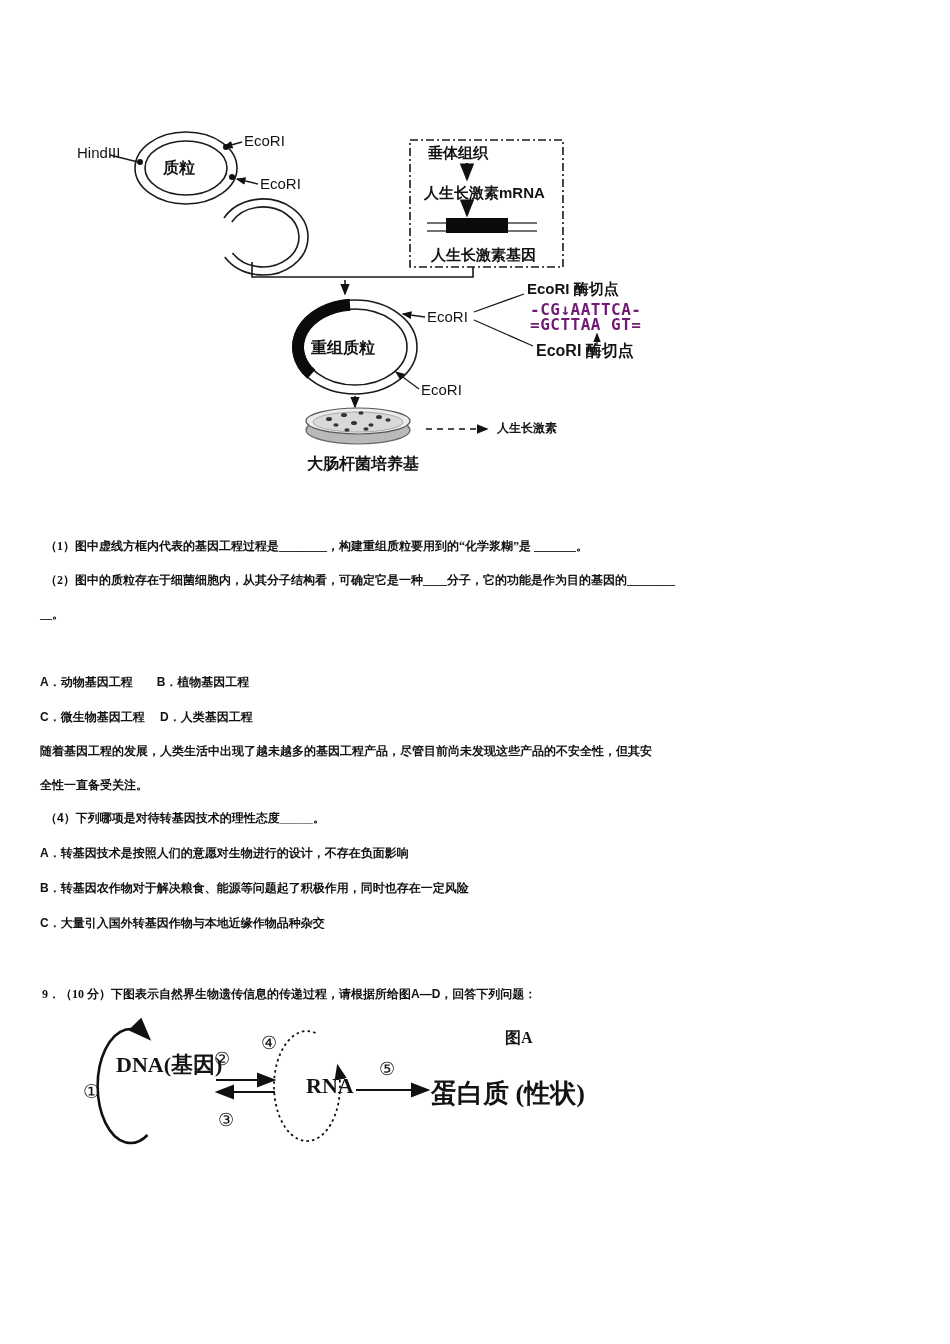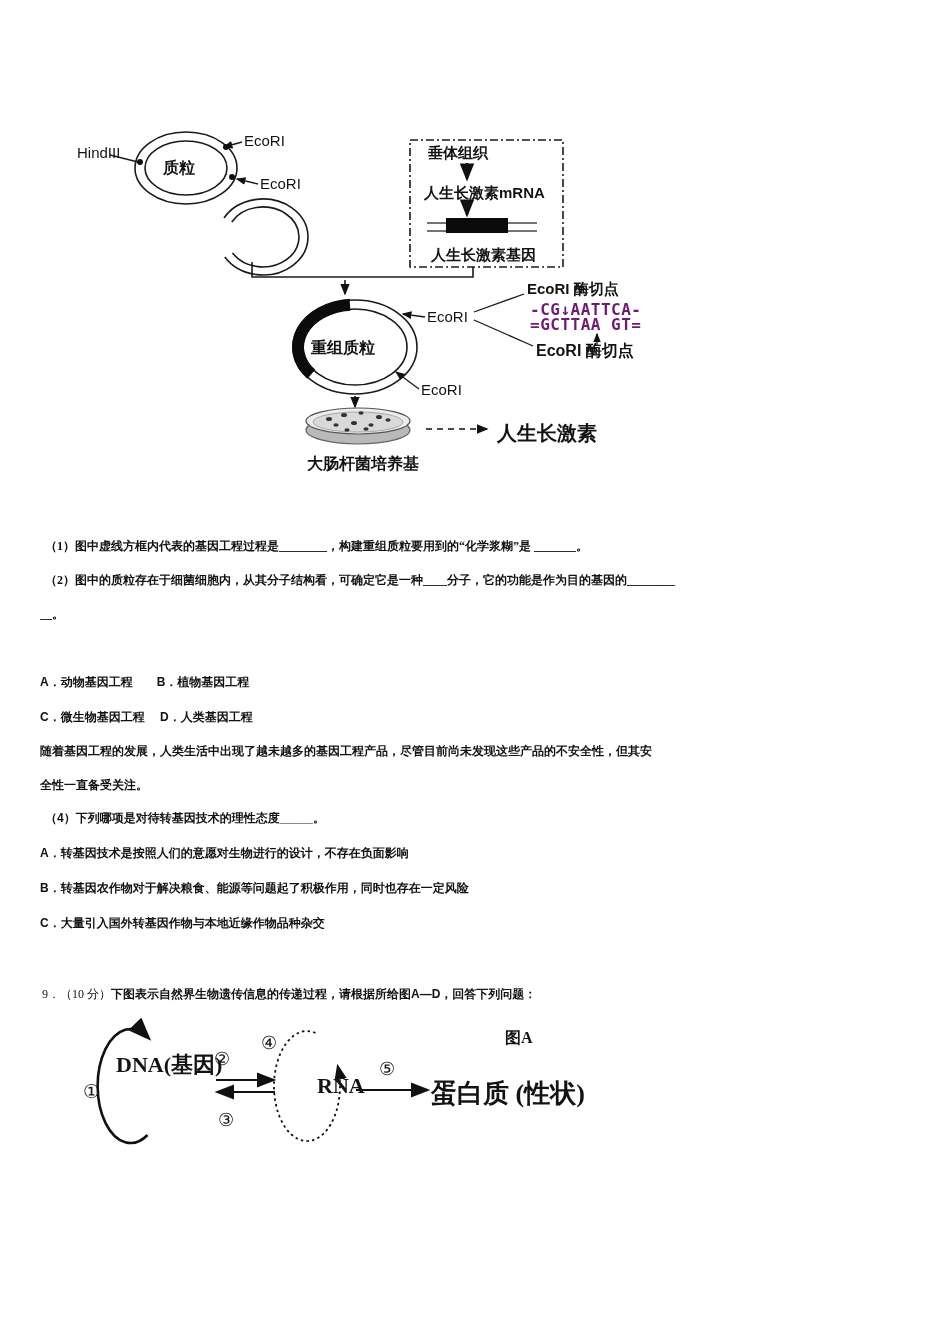--- a/index.html
+++ b/index.html
@@ -111,35 +111,35 @@
   <div class="lbl hei" style="left:424px;top:184px;font-size:15px;">人生长激素mRNA</div>
   <div class="lbl hei" style="left:431px;top:246px;font-size:15px;">人生长激素基因</div>
   <div class="lbl hei" style="left:311px;top:338px;font-size:16px;">重组质粒</div>
   <div class="lbl sans" style="left:427px;top:308px;font-size:15px;">EcoRI</div>
   <div class="lbl sans" style="left:421px;top:381px;font-size:15px;">EcoRI</div>
   <div class="lbl hei" style="left:527px;top:280px;font-size:15px;">EcoRI 酶切点</div>
   <div class="lbl seq" style="left:530px;top:300px;">-CG↓AATTCA-</div>
   <div class="lbl seq" style="left:530px;top:315px;">=GCTTAA GT=</div>
   <div class="lbl hei" style="left:536px;top:341px;font-size:16px;">EcoRI 酶切点</div>
   <div class="lbl hei" style="left:307px;top:454px;font-size:16px;">大肠杆菌培养基</div>
-  <div class="lbl hei" style="left:497px;top:420px;font-size:20px;">人生长激素</div>
+  <div class="lbl hei" style="left:497px;top:420px;font-size:12px;">人生长激素</div>
 
   <div class="qline song" style="left:45px;top:536px;">（1）图中虚线方框内代表的基因工程过程是________，构建重组质粒要用到的“化学浆糊”是 _______。</div>
   <div class="qline song" style="left:45px;top:570px;">（2）图中的质粒存在于细菌细胞内，从其分子结构看，可确定它是一种____分子，它的功能是作为目的基因的________</div>
   <div class="qline song" style="left:40px;top:604px;">__。</div>
   <div class="qline hei" style="left:40px;top:672px;">A．动物基因工程　　B．植物基因工程</div>
   <div class="qline hei" style="left:40px;top:707px;">C．微生物基因工程　 D．人类基因工程</div>
   <div class="qline hei" style="left:40px;top:741px;">随着基因工程的发展，人类生活中出现了越未越多的基因工程产品，尽管目前尚未发现这些产品的不安全性，但其安</div>
   <div class="qline hei" style="left:40px;top:775px;">全性一直备受关注。</div>
   <div class="qline hei" style="left:45px;top:808px;">（4）下列哪项是对待转基因技术的理性态度_____。</div>
   <div class="qline hei" style="left:40px;top:843px;">A．转基因技术是按照人们的意愿对生物进行的设计，不存在负面影响</div>
   <div class="qline hei" style="left:40px;top:878px;">B．转基因农作物对于解决粮食、能源等问题起了积极作用，同时也存在一定风险</div>
   <div class="qline hei" style="left:40px;top:913px;">C．大量引入国外转基因作物与本地近缘作物品种杂交</div>
   <div class="qline" style="left:42px;top:984px;">
-    <span class="song" style="font-weight:normal;">9．（10 分）</span><span class="hei">下图表示自然界生物遗传信息的传递过程，请根据所给图A—D，回答下列问题：</span>
+    <span class="song" style="font-weight:bold;">9．（10 分）</span><span class="hei">下图表示自然界生物遗传信息的传递过程，请根据所给图A—D，回答下列问题：</span>
   </div>
 
   <svg width="950" height="1344" viewBox="0 0 950 1344" style="pointer-events:none;">
     <defs>
       <marker id="ah2" markerWidth="10" markerHeight="9" refX="7" refY="3.5" orient="auto">
         <path d="M0,0 L9,3.5 L0,7 z" fill="#111"></path>
       </marker>
     </defs>
 
     <path d="M147.5,1135 A33,57 0 1 1 147.5,1037" fill="none" stroke="#111" stroke-width="2.6" marker-end="url(#ah2)"></path>
@@ -152,18 +152,18 @@
     <path d="M315.5,1032.9 A33,55 0 1 0 338,1067.2" fill="none" stroke="#111" stroke-width="1.8" stroke-dasharray="2.5 3.2" marker-end="url(#ah2)"></path>
 
     <line x1="356" y1="1090" x2="426" y2="1090" stroke="#111" stroke-width="2.2" marker-end="url(#ah2)"></line>
   </svg>
 
   <div class="lbl song" style="left:83px;top:1080px;font-size:19px;font-weight:normal;">①</div>
   <div class="lbl song" style="left:116px;top:1050px;font-size:22px;">DNA(基因)</div>
   <div class="lbl song" style="left:214px;top:1048px;font-size:18px;font-weight:normal;">②</div>
   <div class="lbl song" style="left:218px;top:1109px;font-size:18px;font-weight:normal;">③</div>
   <div class="lbl song" style="left:261px;top:1032px;font-size:18px;font-weight:normal;">④</div>
-  <div class="lbl song" style="left:317px;top:1073px;font-size:22px;">RNA</div>
+  <div class="lbl song" style="left:306px;top:1073px;font-size:22px;">RNA</div>
   <div class="lbl song" style="left:379px;top:1058px;font-size:18px;font-weight:normal;">⑤</div>
   <div class="lbl song" style="left:431px;top:1076px;font-size:26px;">蛋白质 (性状)</div>
   <div class="lbl song" style="left:505px;top:1028px;font-size:16px;">图A</div>
 
 </div>
 
 </body></html>

